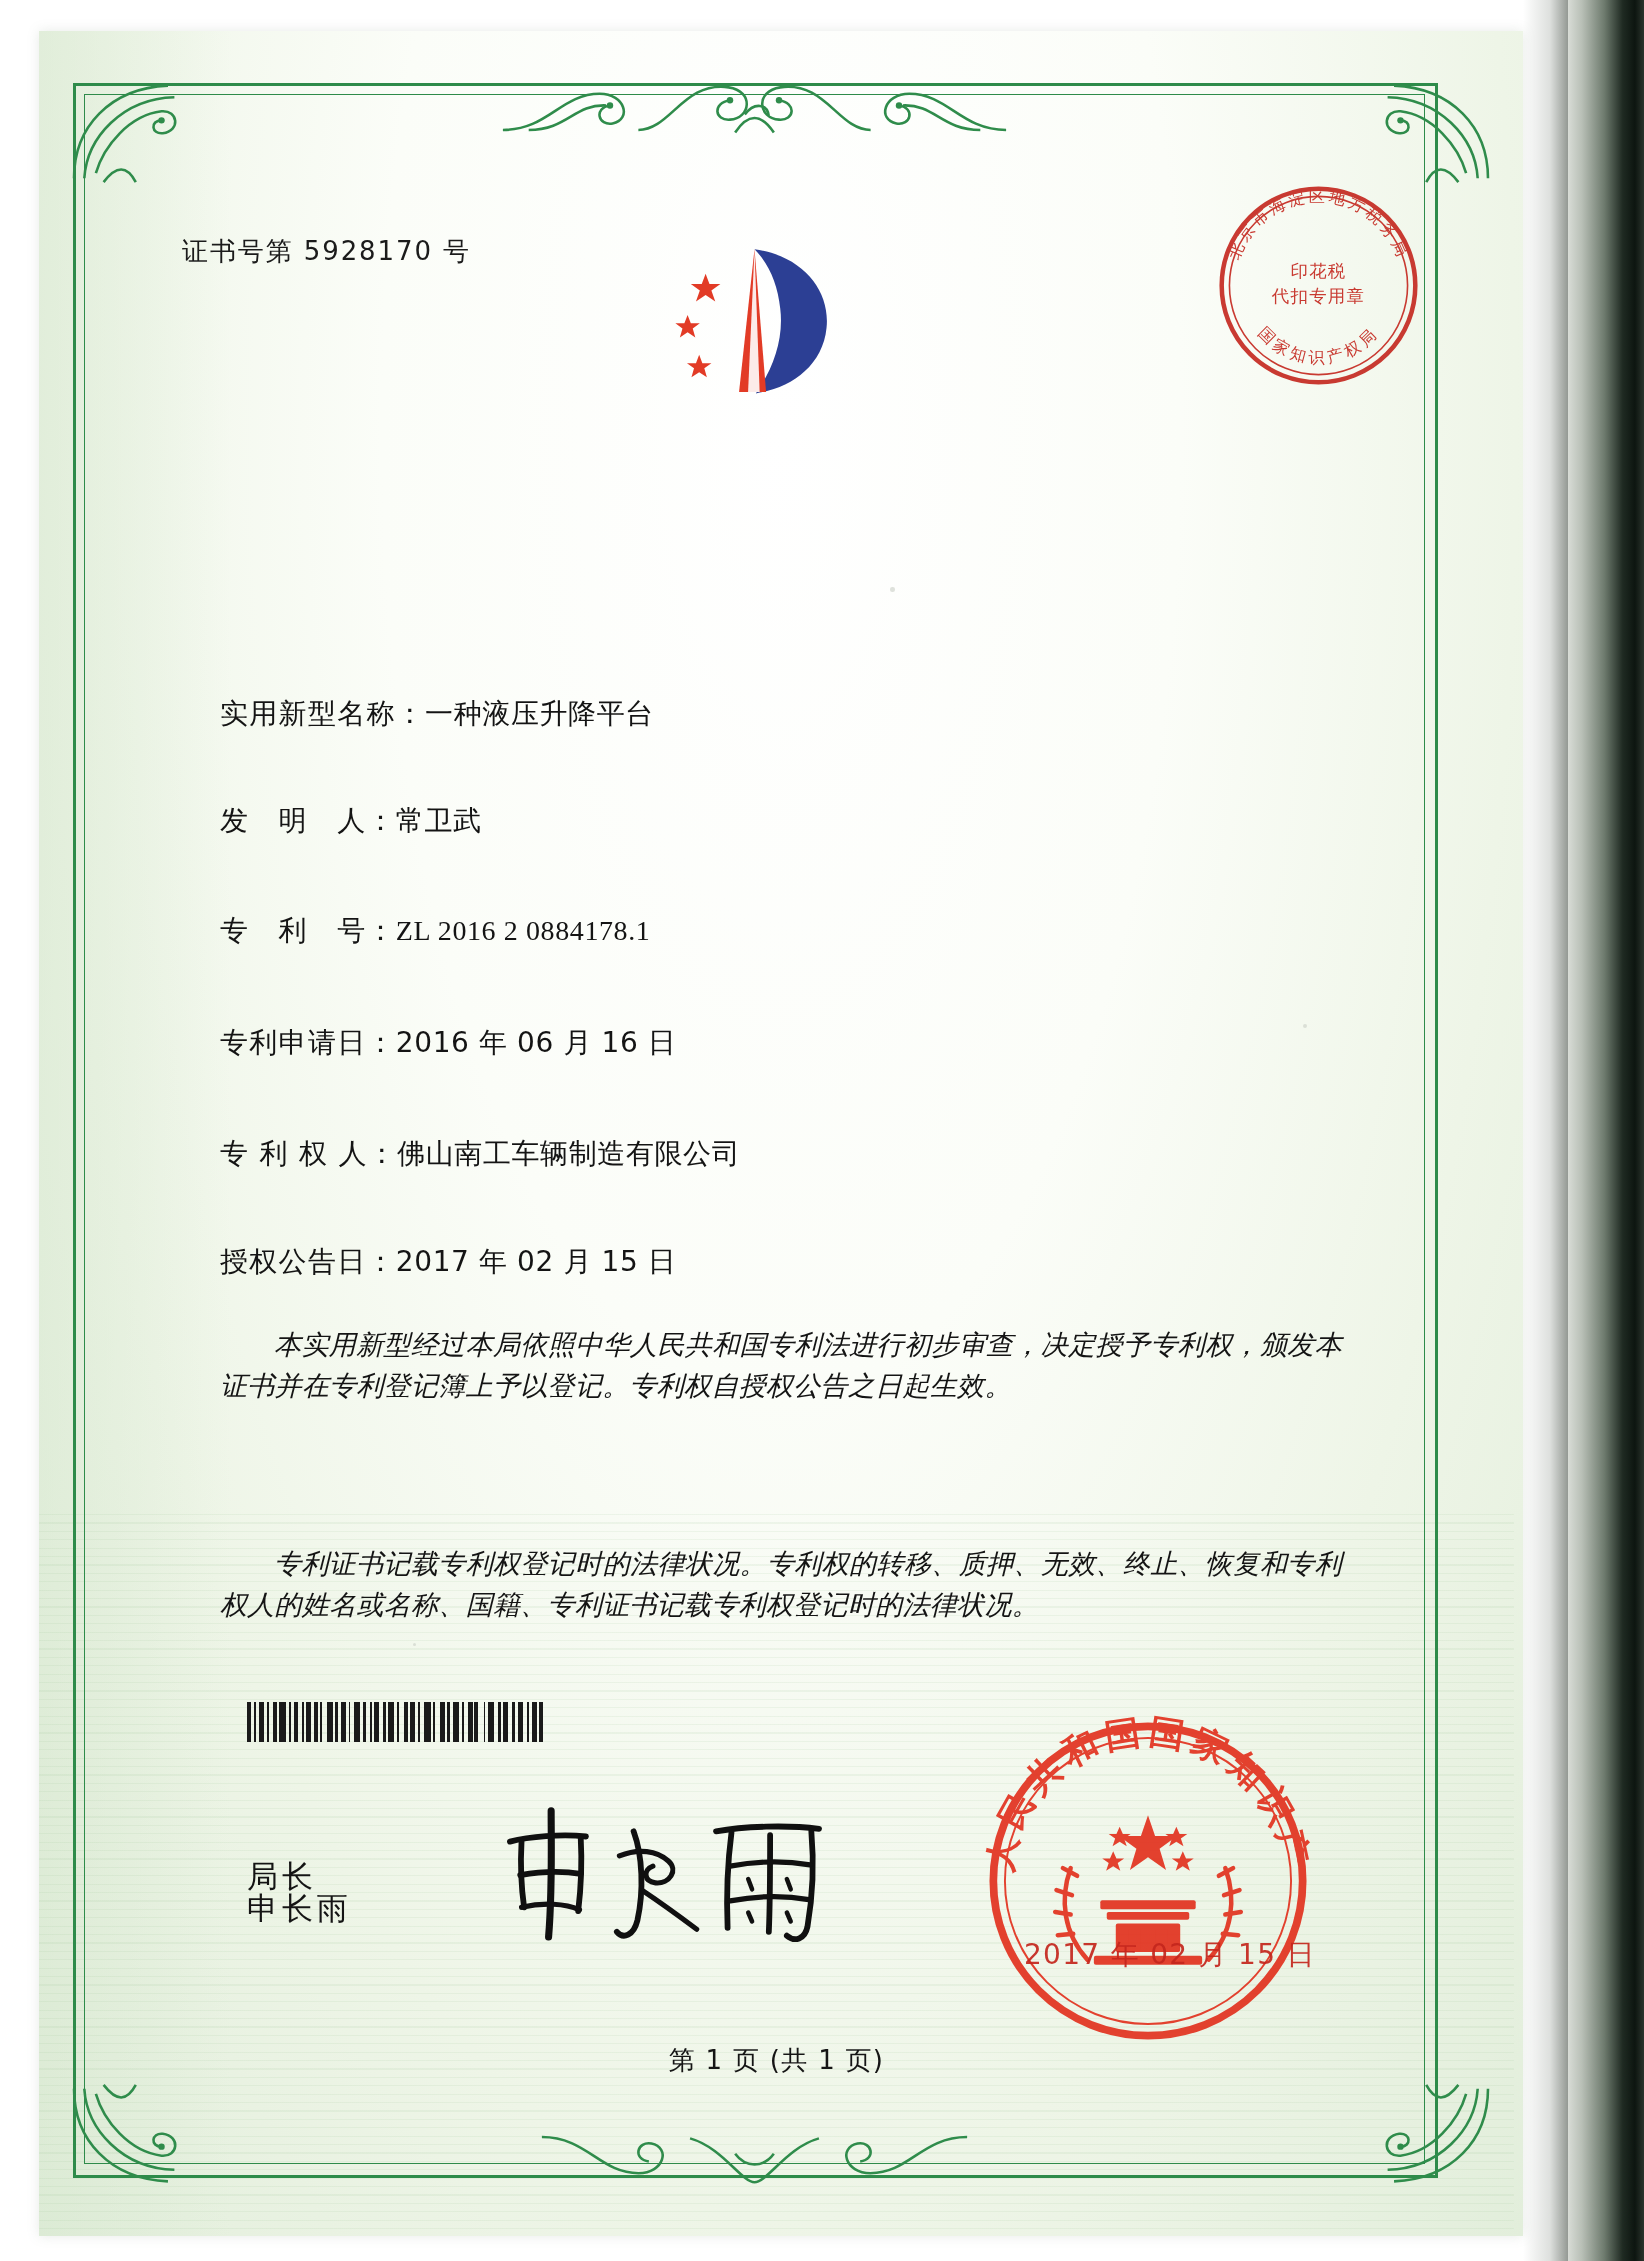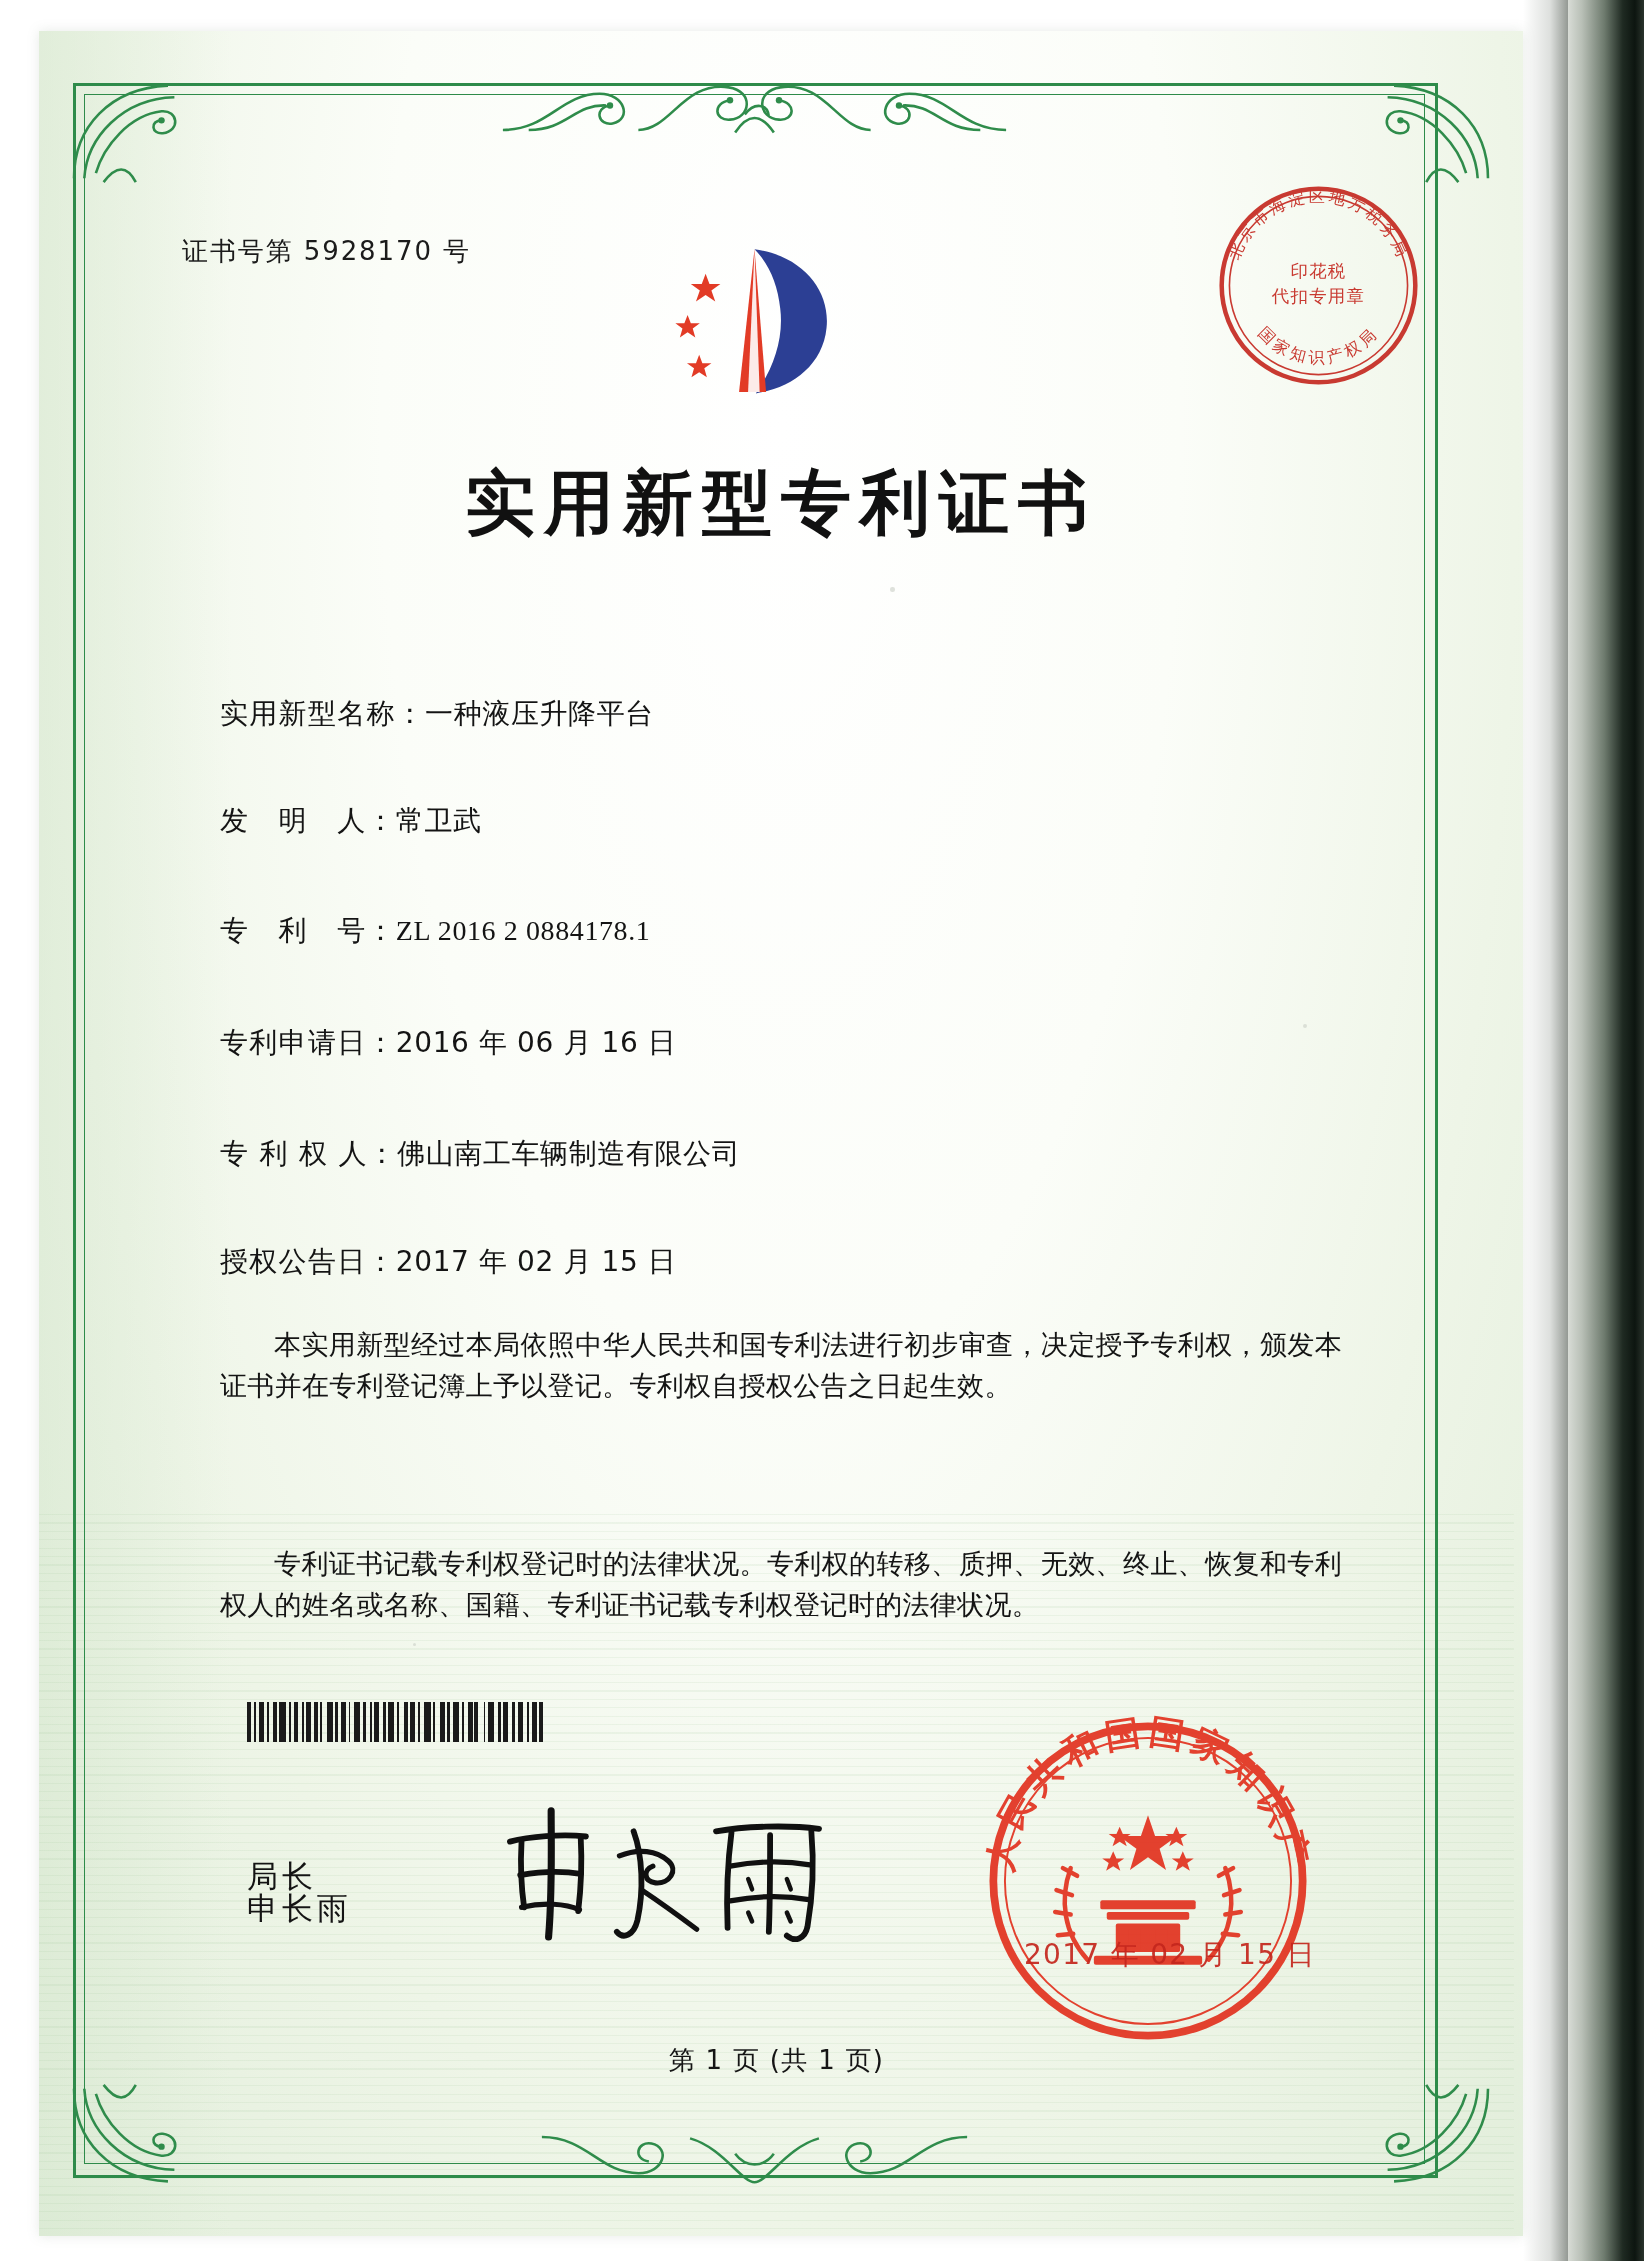--- a/index.html
+++ b/index.html
@@ -158,20 +158,21 @@
   .para {
     position: absolute;
     left: 181px;
     width: 1122px;
     font-size: 27px;
     line-height: 1.52;
     color: #141414;
     text-align: justify;
     text-indent: 54px;
     letter-spacing: 0.3px;
+    font-style: italic;
   }
   #p1 { top: 1293px; }
   #p2 { top: 1380px; }
   #p3 { top: 1512px; }
 
   
   #barcode {
     position: absolute;
     left: 208px; top: 1671px;
     width: 400px; height: 40px;
@@ -331,21 +332,20 @@
         <path d="M150 8 L 168 230 L 126 230 Z" fill="#e23b26"></path>
         <path d="M150 8 L 158 230 L 140 230 Z" fill="#ffffff" opacity="0.9"></path>
 
         <g fill="#e23b26">
           <polygon points="74,46 80,62 97,62 83,72 89,89 74,79 59,89 65,72 51,62 68,62"></polygon>
           <polygon points="46,110 51,123 65,123 54,131 58,145 46,137 34,145 38,131 27,123 41,123"></polygon>
           <polygon points="64,172 69,185 83,185 72,193 76,207 64,199 52,207 56,193 45,185 59,185"></polygon>
         </g>
       </svg>
 
-      <div id="main-title">实用新型专利证书</div>
 
       <div class="field" id="f1">
         <span class="lbl">实用新型名称：</span><span class="val">一种液压升降平台</span>
       </div>
       <div class="field" id="f2">
         <span class="lbl">发　明　人：</span><span class="val">常卫武</span>
       </div>
       <div class="field" id="f3">
         <span class="lbl">专　利　号：</span><span class="val">ZL 2016 2 0884178.1</span>
       </div>

